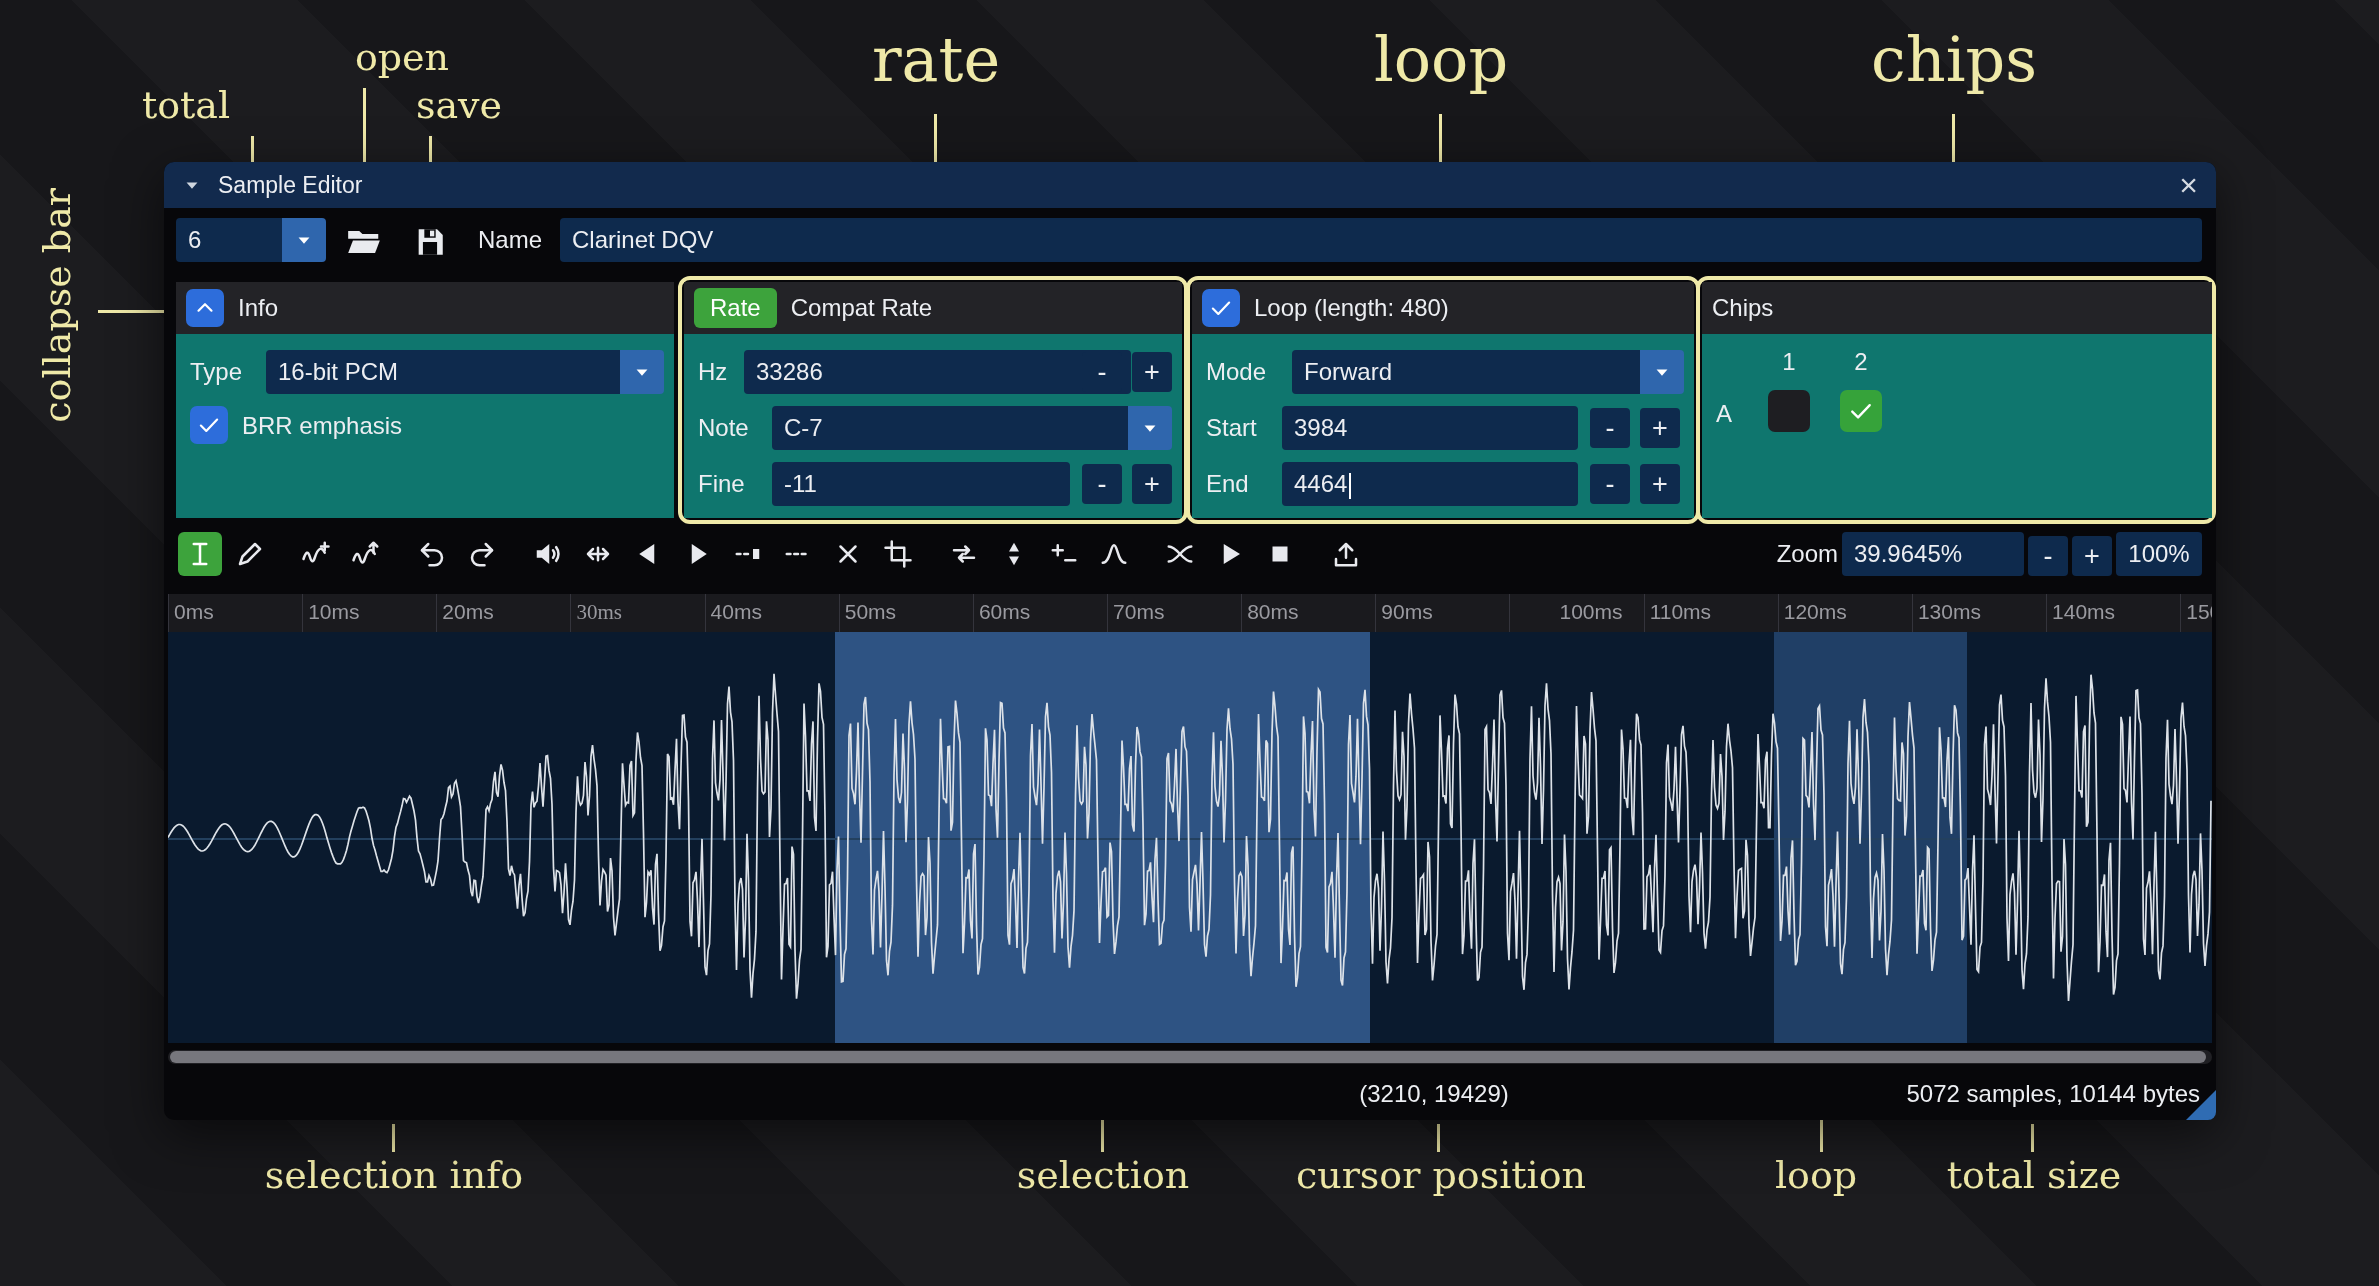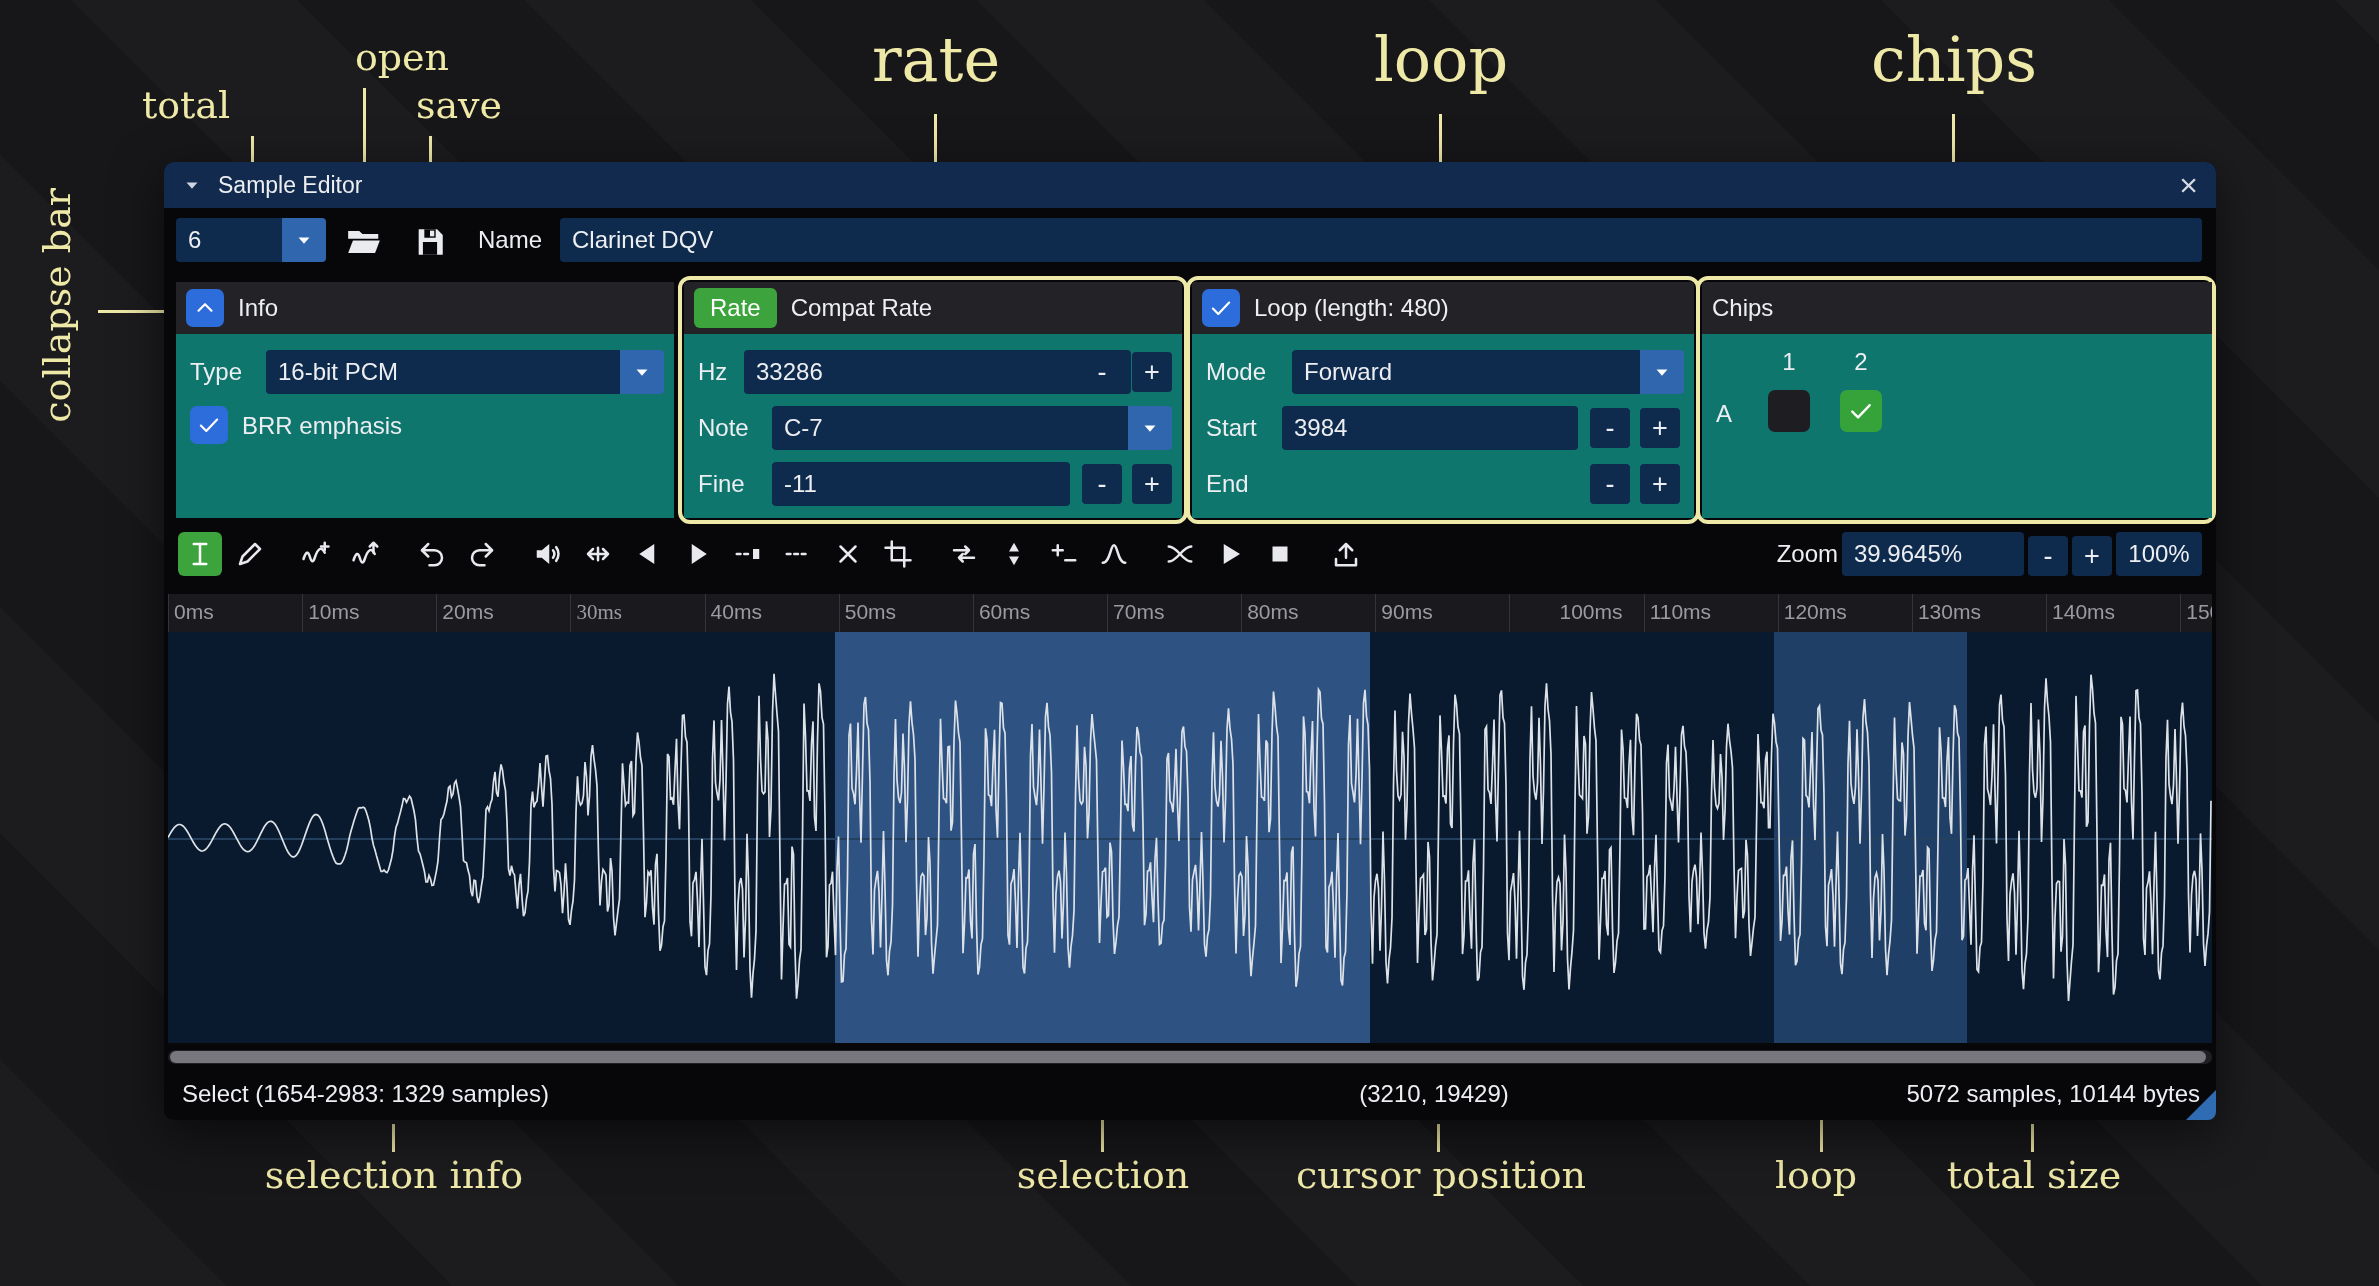--- a/index.html
+++ b/index.html
@@ -270,20 +270,21 @@
             </span>
           </div>
       </div>
 
       <div class="abs lbl" style="left:14px;top:124px">Start</div>
       <div class="field abs" style="left:90px;top:124px;width:296px">3984</div>
       <div class="mini abs" style="left:398px;top:126px">-</div>
       <div class="mini abs" style="left:448px;top:126px">+</div>
 
       <div class="abs lbl" style="left:14px;top:180px">End</div>
+      <div class="field abs" style="left:90px;top:180px;width:296px"><span>4464</span><span class="caret"></span></div>
       <div class="mini abs" style="left:398px;top:182px">-</div>
       <div class="mini abs" style="left:448px;top:182px">+</div>
     </div>
 
     <div class="panel" style="left:1538px;top:120px;width:510px;height:236px">
       <div class="phead">
         <span>Chips</span>
       </div>
       <div class="abs lbl" style="left:66px;top:62px;width:42px;text-align:center;line-height:36px">1</div>
       <div class="abs lbl" style="left:138px;top:62px;width:42px;text-align:center;line-height:36px">2</div>
@@ -487,19 +488,18 @@
       <div class="midline"></div>
       <svg viewBox="0 0 2044 411" preserveAspectRatio="none">
         <polyline points="0.0,205.5 1.5,202.9 3.0,200.3 4.5,198.0 6.0,195.9 7.5,194.3 9.0,193.2 10.5,192.5 12.0,192.5 13.5,193.0 15.0,194.0 16.5,195.5 18.0,197.5 19.5,199.8 21.0,202.4 22.5,205.1 24.0,207.9 25.5,210.5 27.0,213.0 28.5,215.1 30.0,216.9 31.5,218.1 33.0,218.8 34.5,219.0 36.0,218.5 37.5,217.5 39.0,216.0 40.5,214.0 42.0,211.7 43.5,209.1 45.0,206.3 46.5,203.5 48.0,200.7 49.5,198.2 51.0,196.0 52.5,194.2 54.0,192.8 55.5,192.0 57.0,191.8 58.5,192.2 60.0,193.2 61.5,194.6 63.0,196.6 64.5,198.9 66.0,201.5 67.5,204.3 69.0,207.1 70.5,209.9 72.0,212.6 73.5,214.9 75.0,216.9 76.5,218.3 78.0,219.3 79.5,219.7 81.0,219.5 82.5,218.6 84.0,217.2 85.5,215.3 87.0,213.0 88.5,210.2 90.0,207.2 91.5,204.1 93.0,201.0 94.5,198.1 96.0,195.3 97.5,193.0 99.0,191.2 100.5,189.9 102.0,189.3 103.5,189.4 105.0,190.2 106.5,191.6 108.0,193.7 109.5,196.4 111.0,199.5 112.5,203.0 114.0,206.6 115.5,210.3 117.0,213.8 118.5,217.1 120.0,220.0 121.5,222.3 123.0,223.9 124.5,224.8 126.0,224.8 127.5,224.0 129.0,222.4 130.5,220.0 132.0,216.9 133.5,213.3 135.0,209.1 136.5,204.7 138.0,200.4 139.5,196.1 141.0,192.1 142.5,188.6 144.0,185.7 145.5,183.7 147.0,182.7 148.5,182.6 150.0,183.2 151.5,184.9 153.0,187.6 154.5,191.2 156.0,195.4 157.5,200.5 159.0,206.1 160.5,211.1 162.0,215.9 163.5,220.6 165.0,224.6 166.5,228.3 168.0,231.0 169.5,231.8 171.0,231.9 172.5,231.8 174.0,230.3 175.5,227.3 177.0,223.2 178.5,218.4 180.0,212.2 181.5,204.9 183.0,199.0 184.5,194.1 186.0,188.8 187.5,184.2 189.0,179.7 190.5,176.1 192.0,175.7 193.5,175.9 195.0,175.2 196.5,175.9 198.0,179.0 199.5,183.8 201.0,189.0 202.5,196.3 204.0,206.3 205.5,213.4 207.0,218.0 208.5,223.8 210.0,228.9 211.5,234.3 213.0,239.4 214.5,239.3 216.0,238.0 217.5,239.8 219.0,240.6 220.5,237.8 222.0,232.3 223.5,226.5 225.0,218.1 226.5,204.7 228.0,195.3 229.5,191.4 231.0,185.4 232.5,179.9 234.0,173.8 235.5,166.5 237.0,166.9 238.5,170.2 240.0,167.3 241.5,164.1 243.0,166.2 244.5,172.5 246.0,179.0 247.5,188.2 249.0,205.9 250.5,219.1 252.0,221.9 253.5,227.4 255.0,233.5 256.5,239.8 258.0,250.0 259.5,250.0 261.0,243.5 262.5,247.0 264.0,253.5 265.5,253.1 267.0,246.1 268.5,238.6 270.0,229.0 271.5,206.5 273.0,187.5 274.5,185.7 276.0,181.8 277.5,175.0 279.0,169.0 280.5,155.7 282.0,154.1 283.5,165.0 285.0,162.1 286.5,151.2 288.0,148.8 289.5,156.3 291.0,165.2 292.5,174.6 294.0,201.5 295.5,228.6 297.0,230.0 298.5,230.8 300.0,238.1 301.5,243.3 303.0,259.4 304.5,264.2 306.0,248.3 307.5,248.7 309.0,264.6 310.5,271.0 312.0,263.9 313.5,253.3 315.0,244.5 316.5,214.5 318.0,177.6 319.5,174.8 321.0,178.8 322.5,171.4 324.0,167.5 325.5,149.7 327.0,139.9 328.5,160.4 330.0,164.7 331.5,144.2 333.0,132.4 334.5,138.2 336.0,150.5 337.5,158.7 339.0,189.6 340.5,236.8 342.0,243.6 343.5,233.8 345.0,240.3 346.5,242.9 348.0,260.6 349.5,276.6 351.0,253.3 352.5,241.8 354.0,265.7 355.5,284.1 357.0,280.7 358.5,266.9 360.0,259.2 361.5,229.7 363.0,173.2 364.5,159.5 366.0,175.3 367.5,171.0 369.0,169.2 370.5,153.5 372.0,131.0 373.5,154.5 375.0,174.6 376.5,149.4 378.0,124.1 379.5,123.7 381.0,138.4 382.5,146.3 384.0,172.2 385.5,235.9 387.0,259.4 388.5,238.5 390.0,239.1 391.5,240.6 393.0,252.8 394.5,281.3 396.0,260.7 397.5,231.3 399.0,255.0 400.5,287.5 402.0,292.8 403.5,278.0 405.0,269.2 406.5,248.0 408.0,180.0 409.5,144.3 411.0,168.2 412.5,173.0 414.0,171.2 415.5,163.3 417.0,130.1 418.5,144.9 420.0,183.5 421.5,163.9 423.0,124.4 424.5,113.2 426.0,127.1 427.5,137.5 429.0,153.8 430.5,223.7 432.0,273.5 433.5,249.2 435.0,237.4 436.5,239.8 438.0,243.2 439.5,279.5 441.0,273.1 442.5,226.0 444.0,238.7 445.5,285.0 447.0,303.5 448.5,291.2 450.0,278.6 451.5,266.9 453.0,197.1 454.5,131.3 456.0,152.8 457.5,173.2 459.0,170.3 460.5,171.0 462.0,133.3 463.5,129.1 465.0,183.6 466.5,180.8 468.0,127.8 469.5,100.5 471.0,110.0 472.5,125.5 474.0,133.6 475.5,201.6 477.0,285.2 478.5,270.5 480.0,239.9 481.5,242.6 483.0,238.3 484.5,275.6 486.0,292.6 487.5,232.2 489.0,221.8 490.5,280.8 492.0,318.8 493.5,313.4 495.0,294.7 496.5,288.9 498.0,224.6 499.5,121.9 501.0,124.8 502.5,166.9 504.0,165.9 505.5,172.7 507.0,138.1 508.5,106.8 510.0,170.0 511.5,197.2 513.0,134.2 514.5,83.4 516.0,83.0 517.5,105.1 519.0,110.2 520.5,168.3 522.0,289.4 523.5,304.3 525.0,250.8 526.5,247.8 528.0,239.8 529.5,268.9 531.0,315.1 532.5,253.8 534.0,206.9 535.5,270.3 537.0,335.0 538.5,343.1 540.0,318.5 541.5,312.0 543.0,262.6 544.5,126.9 546.0,88.4 547.5,150.8 549.0,161.0 550.5,168.4 552.0,147.4 553.5,88.1 555.0,141.2 556.5,208.6 558.0,150.5 559.5,72.1 561.0,54.5 562.5,80.1 564.0,89.8 565.5,128.6 567.0,272.0 568.5,338.1 570.0,271.9 571.5,251.5 573.0,246.0 574.5,257.3 576.0,325.4 577.5,287.1 579.0,201.8 580.5,248.2 582.0,337.5 583.5,365.8 585.0,341.4 586.5,327.1 588.0,299.4 589.5,157.6 591.0,63.8 592.5,126.4 594.0,159.0 595.5,161.8 597.0,159.9 598.5,89.3 600.0,108.0 601.5,205.0 603.0,176.2 604.5,80.7 606.0,41.7 607.5,62.5 609.0,81.8 610.5,99.6 612.0,230.3 613.5,347.4 615.0,296.6 616.5,252.1 618.0,251.5 619.5,245.9 621.0,312.3 622.5,314.9 624.0,214.6 625.5,222.4 627.0,318.1 628.5,366.7 630.0,351.6 631.5,328.2 633.0,317.4 634.5,204.7 636.0,71.6 637.5,104.3 639.0,158.9 640.5,158.8 642.0,168.9 643.5,111.6 645.0,89.4 646.5,185.3 648.0,198.9 649.5,108.2 651.0,51.3 652.5,59.4 654.0,85.5 655.5,92.3 657.0,184.1 658.5,325.3 660.0,314.4 661.5,252.8 663.0,251.4 664.5,239.7 666.0,285.1 667.5,323.1 669.0,237.8 670.5,204.6 672.0,286.4 673.5,349.8 675.0,349.3 676.5,322.4 678.0,316.8 679.5,245.8 681.0,103.6 682.5,91.6 684.0,156.4 685.5,161.4 687.0,172.3 688.5,139.6 690.0,90.5 691.5,161.0 693.0,210.7 694.5,140.7 696.0,72.2 697.5,65.0 699.0,91.1 700.5,97.6 702.0,149.9 703.5,287.8 705.0,322.4 706.5,258.0 708.0,247.4 709.5,238.8 711.0,259.7 712.5,315.6 714.0,262.0 715.5,199.1 717.0,255.5 718.5,328.2 720.0,343.3 721.5,319.0 723.0,310.2 724.5,273.4 726.0,143.2 727.5,86.9 729.0,147.6 730.5,165.5 732.0,171.1 733.5,160.5 735.0,101.5 736.5,137.2 738.0,210.3 739.5,168.6 741.0,92.3 742.5,69.2 744.0,90.6 745.5,102.5 747.0,127.2 748.5,248.1 750.0,324.8 751.5,271.0 753.0,244.4 754.5,241.7 756.0,244.0 757.5,303.1 759.0,285.5 760.5,205.1 762.0,231.0 763.5,310.2 765.0,341.8 766.5,324.1 768.0,308.5 769.5,292.9 771.0,182.7 772.5,86.8 774.0,130.4 775.5,166.6 777.0,167.1 778.5,171.2 780.0,114.8 781.5,114.3 783.0,198.7 784.5,190.2 786.0,109.1 787.5,68.5 789.0,81.6 790.5,100.9 792.0,110.3 793.5,208.3 795.0,321.3 796.5,291.7 798.0,245.7 799.5,245.9 801.0,237.5 802.5,288.5 804.0,306.4 805.5,222.1 807.0,212.1 808.5,292.7 810.0,342.5 811.5,335.1 813.0,312.6 814.5,306.6 816.0,222.7 817.5,96.3 819.0,108.0 820.5,162.9 822.0,163.7 823.5,174.2 825.0,131.5 826.5,97.7 828.0,177.0 829.5,205.8 831.0,129.1 832.5,70.6 834.0,71.4 835.5,96.1 837.0,101.0 838.5,169.4 840.0,303.3 841.5,312.7 843.0,251.7 844.5,247.5 846.0,237.1 847.5,269.6 849.0,315.9 850.5,247.0 852.0,200.8 853.5,269.4 855.0,335.1 856.5,341.5 858.0,316.3 859.5,310.3 861.0,258.0 862.5,123.6 864.0,92.0 865.5,154.8 867.0,164.5 868.5,173.1 870.0,151.6 871.5,97.5 873.0,151.5 874.5,211.8 876.0,155.2 877.5,84.7 879.0,70.8 880.5,94.8 882.0,103.2 883.5,140.5 885.0,268.2 886.5,320.7 888.0,261.1 889.5,244.4 891.0,238.7 892.5,249.8 894.0,306.5 895.5,270.1 897.0,200.6 898.5,242.2 900.0,314.7 901.5,335.7 903.0,314.6 904.5,303.3 906.0,278.6 907.5,163.4 909.0,93.3 910.5,145.0 912.0,169.1 913.5,172.0 915.0,169.3 916.5,114.7 918.0,133.0 919.5,206.4 921.0,181.2 922.5,109.4 924.0,82.0 925.5,98.8 927.0,113.0 928.5,128.1 930.0,227.7 931.5,311.0 933.0,270.9 934.5,239.7 936.0,238.9 937.5,235.7 939.0,284.9 940.5,283.3 942.0,210.6 943.5,219.5 945.0,288.6 946.5,321.9 948.0,309.9 949.5,293.5 951.0,284.8 952.5,201.4 954.0,108.6 955.5,134.9 957.0,172.4 958.5,172.4 960.0,179.1 961.5,136.9 963.0,124.0 964.5,193.0 966.0,199.5 967.5,134.2 969.0,95.0 970.5,101.8 972.0,119.9 973.5,125.0 975.0,193.4 976.5,293.2 978.0,282.2 979.5,239.1 981.0,238.6 982.5,230.3 984.0,264.9 985.5,290.3 987.0,227.0 988.5,205.8 990.0,266.9 991.5,312.4 993.0,311.2 994.5,291.9 996.0,288.1 997.5,232.6 999.0,126.7 1000.5,121.0 1002.0,169.0 1003.5,171.9 1005.0,180.3 1006.5,153.2 1008.0,116.9 1009.5,173.2 1011.0,209.1 1012.5,152.6 1014.0,99.5 1015.5,94.5 1017.0,114.7 1018.5,119.1 1020.0,163.4 1021.5,275.1 1023.0,299.8 1024.5,247.6 1026.0,240.2 1027.5,232.9 1029.0,252.3 1030.5,298.4 1032.0,250.9 1033.5,200.1 1035.0,250.6 1036.5,312.5 1038.0,324.7 1039.5,304.0 1041.0,297.5 1042.5,263.1 1044.0,146.7 1045.5,100.2 1047.0,154.8 1048.5,169.1 1050.0,174.6 1051.5,162.9 1053.0,108.8 1054.5,144.7 1056.0,210.5 1057.5,168.5 1059.0,97.3 1060.5,76.4 1062.0,96.7 1063.5,106.8 1065.0,132.2 1066.5,250.7 1068.0,321.4 1069.5,267.7 1071.0,243.8 1072.5,240.8 1074.0,244.8 1075.5,304.0 1077.0,283.1 1078.5,204.0 1080.0,233.5 1081.5,313.4 1083.0,344.1 1084.5,325.7 1086.0,311.0 1087.5,293.6 1089.0,177.6 1090.5,82.1 1092.0,129.6 1093.5,165.0 1095.0,165.8 1096.5,168.8 1098.0,108.4 1099.5,111.7 1101.0,200.2 1102.5,187.1 1104.0,101.0 1105.5,59.6 1107.0,74.4 1108.5,94.0 1110.0,105.0 1111.5,213.0 1113.0,331.1 1114.5,295.9 1116.0,248.5 1117.5,248.8 1119.0,240.5 1120.5,297.3 1122.0,312.9 1123.5,221.0 1125.0,214.5 1126.5,302.6 1128.0,354.8 1129.5,345.4 1131.0,321.6 1132.5,314.6 1134.0,219.7 1135.5,84.4 1137.0,101.6 1138.5,159.6 1140.0,160.1 1141.5,171.3 1143.0,122.4 1144.5,89.0 1146.0,177.3 1147.5,204.4 1149.0,119.3 1150.5,57.4 1152.0,59.9 1153.5,86.5 1155.0,91.9 1156.5,170.2 1158.0,315.3 1159.5,320.5 1161.0,255.0 1162.5,251.4 1164.0,239.8 1165.5,277.8 1167.0,325.7 1168.5,247.7 1170.0,201.1 1171.5,278.1 1173.0,348.2 1174.5,353.5 1176.0,326.0 1177.5,319.9 1179.0,259.2 1180.5,112.3 1182.0,83.0 1183.5,151.4 1185.0,160.5 1186.5,170.4 1188.0,144.4 1189.5,86.8 1191.0,149.4 1192.5,212.3 1194.0,147.5 1195.5,71.3 1197.0,57.8 1198.5,84.4 1200.0,92.8 1201.5,136.9 1203.0,278.8 1204.5,331.8 1206.0,265.3 1207.5,248.8 1209.0,241.8 1210.5,256.4 1212.0,318.8 1213.5,274.6 1215.0,199.5 1216.5,249.2 1218.0,329.6 1219.5,351.4 1221.0,327.5 1222.5,315.8 1224.0,285.7 1225.5,153.5 1227.0,78.5 1228.5,138.6 1230.0,163.8 1231.5,167.7 1233.0,162.7 1234.5,99.7 1236.0,124.5 1237.5,207.7 1239.0,174.8 1240.5,91.9 1242.0,61.5 1243.5,81.6 1245.0,97.0 1246.5,116.2 1248.0,236.1 1249.5,330.9 1251.0,281.1 1252.5,246.3 1254.0,245.1 1255.5,242.6 1257.0,303.0 1258.5,297.4 1260.0,209.9 1261.5,224.7 1263.0,309.1 1264.5,348.5 1266.0,333.1 1267.5,314.1 1269.0,302.4 1270.5,196.0 1272.0,83.4 1273.5,119.4 1275.0,164.2 1276.5,164.0 1278.0,171.6 1279.5,116.5 1281.0,103.4 1282.5,191.8 1284.0,195.9 1285.5,111.5 1287.0,62.6 1288.5,72.3 1290.0,94.8 1291.5,101.8 1293.0,194.1 1294.5,322.1 1296.0,303.7 1297.5,249.1 1299.0,248.9 1300.5,238.3 1302.0,286.1 1303.5,316.7 1305.0,231.3 1306.5,207.2 1308.0,289.7 1309.5,348.6 1311.0,345.6 1312.5,320.3 1314.0,315.2 1315.5,237.6 1317.0,97.4 1318.5,94.6 1320.0,157.6 1321.5,160.6 1323.0,171.9 1324.5,133.4 1326.0,87.5 1327.5,165.4 1329.0,209.4 1330.5,132.1 1332.0,63.2 1333.5,58.4 1335.0,85.5 1336.5,91.2 1338.0,153.5 1339.5,301.1 1341.0,328.2 1342.5,259.6 1344.0,251.2 1345.5,241.0 1347.0,268.7 1348.5,326.8 1350.0,261.3 1351.5,198.7 1353.0,266.6 1354.5,344.5 1356.0,357.8 1357.5,330.5 1359.0,322.4 1360.5,275.2 1362.0,127.1 1363.5,74.3 1365.0,143.8 1366.5,160.1 1368.0,167.7 1369.5,151.1 1371.0,85.8 1372.5,134.3 1374.0,212.0 1375.5,157.9 1377.0,73.5 1378.5,51.2 1380.0,76.8 1381.5,88.6 1383.0,121.8 1384.5,263.0 1386.0,340.0 1387.5,275.5 1389.0,249.8 1390.5,245.4 1392.0,251.6 1393.5,318.4 1395.0,289.9 1396.5,202.6 1398.0,239.2 1399.5,326.5 1401.0,357.5 1402.5,335.6 1404.0,319.7 1405.5,298.3 1407.0,171.1 1408.5,74.1 1410.0,127.6 1411.5,163.0 1413.0,164.6 1414.5,166.6 1416.0,103.9 1417.5,112.0 1419.0,201.8 1420.5,184.7 1422.0,98.7 1423.5,60.1 1425.0,76.8 1426.5,96.1 1428.0,108.9 1429.5,217.2 1431.0,327.6 1432.5,289.7 1434.0,246.2 1435.5,246.1 1437.0,238.9 1438.5,293.0 1440.0,303.4 1441.5,217.7 1443.0,215.6 1444.5,296.1 1446.0,340.9 1447.5,330.4 1449.0,309.0 1450.5,301.5 1452.0,214.0 1453.5,97.5 1455.0,116.9 1456.5,166.1 1458.0,166.5 1459.5,176.0 1461.0,132.7 1462.5,107.7 1464.0,184.0 1465.5,203.3 1467.0,131.3 1468.5,81.7 1470.0,85.7 1471.5,107.9 1473.0,112.9 1474.5,180.2 1476.0,297.0 1477.5,296.7 1479.0,244.7 1480.5,242.3 1482.0,232.8 1483.5,264.8 1485.0,300.3 1486.5,236.4 1488.0,202.8 1489.5,264.7 1491.0,317.9 1492.5,320.3 1494.0,298.7 1495.5,293.9 1497.0,244.1 1498.5,130.9 1500.0,112.6 1501.5,164.9 1503.0,170.9 1504.5,178.9 1506.0,157.3 1507.5,114.9 1509.0,165.2 1510.5,210.5 1512.0,159.3 1513.5,102.7 1515.0,93.9 1516.5,114.2 1518.0,120.2 1519.5,155.9 1521.0,264.0 1522.5,300.3 1524.0,249.6 1525.5,238.4 1527.0,232.7 1528.5,245.4 1530.0,292.1 1531.5,255.7 1533.0,200.6 1534.5,240.8 1536.0,301.3 1537.5,316.7 1539.0,298.2 1540.5,290.0 1542.0,265.1 1543.5,162.2 1545.0,108.0 1546.5,155.3 1548.0,173.1 1549.5,176.5 1551.0,171.2 1552.5,122.0 1554.0,144.3 1555.5,208.0 1557.0,179.4 1558.5,114.5 1560.0,91.7 1561.5,108.0 1563.0,119.2 1564.5,135.8 1566.0,233.5 1567.5,306.3 1569.0,264.7 1570.5,238.5 1572.0,237.2 1573.5,236.4 1575.0,286.3 1576.5,278.8 1578.0,207.8 1579.5,223.2 1581.0,292.7 1582.5,324.0 1584.0,310.7 1585.5,295.9 1587.0,285.3 1588.5,193.8 1590.0,102.0 1591.5,134.8 1593.0,170.7 1594.5,170.6 1596.0,176.2 1597.5,127.9 1599.0,119.7 1600.5,195.6 1602.0,195.6 1603.5,122.5 1605.0,81.7 1606.5,90.9 1608.0,109.6 1609.5,116.2 1611.0,199.4 1612.5,309.0 1614.0,289.5 1615.5,243.3 1617.0,243.4 1618.5,234.6 1620.0,278.5 1621.5,302.6 1623.0,226.0 1624.5,208.4 1626.0,282.5 1627.5,333.3 1629.0,329.4 1630.5,307.4 1632.0,302.7 1633.5,230.4 1635.0,106.5 1636.5,108.2 1638.0,163.4 1639.5,165.3 1641.0,175.5 1642.5,138.9 1644.0,100.1 1645.5,172.2 1647.0,208.1 1648.5,137.1 1650.0,76.6 1651.5,73.9 1653.0,98.1 1654.5,102.9 1656.0,162.2 1657.5,294.6 1659.0,314.3 1660.5,253.1 1662.0,246.7 1663.5,237.1 1665.0,264.3 1666.5,314.7 1668.0,252.9 1669.5,199.6 1671.0,263.1 1672.5,331.8 1674.0,342.1 1675.5,317.3 1677.0,310.5 1678.5,265.2 1680.0,131.3 1681.5,88.7 1683.0,151.5 1684.5,164.5 1686.0,171.9 1687.5,155.0 1689.0,97.3 1690.5,144.3 1692.0,211.7 1693.5,160.2 1695.0,85.4 1696.5,67.1 1698.0,90.5 1699.5,100.4 1701.0,132.7 1702.5,261.2 1704.0,326.0 1705.5,266.7 1707.0,245.5 1708.5,241.0 1710.0,248.4 1711.5,308.5 1713.0,279.1 1714.5,202.0 1716.0,238.4 1717.5,316.8 1719.0,343.2 1720.5,322.7 1722.0,309.2 1723.5,288.0 1725.0,169.9 1726.5,85.5 1728.0,136.4 1729.5,166.6 1731.0,168.4 1732.5,168.8 1734.0,110.4 1735.5,121.5 1737.0,203.6 1738.5,184.0 1740.0,104.4 1741.5,70.0 1743.0,86.1 1744.5,103.1 1746.0,116.1 1747.5,220.7 1749.0,321.8 1750.5,283.3 1752.0,244.0 1753.5,243.9 1755.0,238.0 1756.5,291.5 1758.0,298.3 1759.5,215.3 1761.0,217.1 1762.5,296.2 1764.0,338.9 1765.5,327.9 1767.0,307.9 1768.5,300.1 1770.0,210.0 1771.5,95.2 1773.0,118.0 1774.5,165.9 1776.0,165.8 1777.5,175.0 1779.0,128.4 1780.5,105.1 1782.0,185.4 1783.5,201.8 1785.0,124.8 1786.5,73.3 1788.0,78.2 1789.5,100.9 1791.0,105.9 1792.5,181.8 1794.0,308.1 1795.5,304.1 1797.0,248.2 1798.5,246.5 1800.0,236.1 1801.5,274.5 1803.0,312.8 1804.5,238.2 1806.0,203.3 1807.5,276.6 1809.0,337.6 1810.5,339.8 1812.0,315.1 1813.5,310.4 1815.0,248.1 1816.5,112.5 1818.0,94.5 1819.5,157.1 1821.0,163.0 1822.5,173.0 1824.0,143.7 1825.5,92.3 1827.0,157.8 1828.5,211.4 1830.0,144.1 1831.5,72.9 1833.0,62.6 1834.5,88.3 1836.0,94.9 1837.5,144.1 1839.0,286.0 1840.5,329.0 1842.0,262.3 1843.5,249.4 1845.0,241.3 1846.5,260.8 1848.0,322.7 1849.5,270.2 1851.0,198.7 1852.5,256.4 1854.0,337.7 1855.5,357.3 1857.0,331.8 1858.5,321.7 1860.0,284.9 1861.5,141.2 1863.0,71.1 1864.5,137.8 1866.0,160.4 1867.5,165.7 1869.0,156.1 1870.5,87.6 1872.0,123.0 1873.5,210.0 1875.0,166.2 1876.5,76.1 1878.0,46.2 1879.5,69.9 1881.0,84.7 1882.5,110.3 1884.0,249.6 1885.5,346.6 1887.0,285.9 1888.5,251.6 1890.0,249.2 1891.5,249.7 1893.0,319.7 1894.5,304.5 1896.0,207.0 1897.5,232.6 1899.0,328.2 1900.5,368.9 1902.0,349.1 1903.5,329.2 1905.0,312.8 1906.5,184.5 1908.0,63.9 1909.5,112.2 1911.0,158.7 1912.5,158.9 1914.0,165.5 1915.5,99.5 1917.0,93.5 1918.5,194.7 1920.0,190.2 1921.5,93.6 1923.0,42.7 1924.5,56.8 1926.0,81.0 1927.5,91.0 1929.0,202.5 1930.5,340.2 1932.0,310.3 1933.5,253.2 1935.0,253.3 1936.5,242.4 1938.0,299.4 1939.5,325.1 1941.0,228.1 1942.5,210.8 1944.0,302.9 1945.5,362.5 1947.0,355.5 1948.5,328.5 1950.0,321.9 1951.5,230.9 1953.0,84.8 1954.5,92.4 1956.0,156.6 1957.5,158.4 1959.0,170.5 1960.5,125.8 1962.0,84.5 1963.5,170.2 1965.0,207.4 1966.5,124.9 1968.0,58.7 1969.5,58.1 1971.0,85.8 1972.5,91.6 1974.0,161.4 1975.5,307.0 1977.0,323.0 1978.5,256.2 1980.0,250.3 1981.5,239.4 1983.0,270.8 1984.5,322.2 1986.0,252.8 1987.5,199.8 1989.0,268.9 1990.5,339.0 1992.0,347.4 1993.5,320.9 1995.0,313.9 1996.5,263.7 1998.0,125.9 1999.5,87.7 2001.0,152.1 2002.5,163.9 2004.0,172.1 2005.5,153.2 2007.0,97.0 2008.5,147.6 2010.0,211.8 2011.5,158.3 2013.0,86.2 2014.5,70.5 2016.0,94.2 2017.5,103.6 2019.0,137.6 2020.5,263.0 2022.0,320.6 2023.5,262.5 2025.0,243.8 2026.5,238.8 2028.0,247.5 2029.5,304.0 2031.0,272.4 2032.5,201.4 2034.0,238.7 2035.5,311.2 2037.0,333.9 2038.5,313.9 2040.0,301.9 2041.5,280.1 2043.0,168.7" fill="none" stroke="#dde2e8" stroke-width="1.7"></polyline>
       </svg>
     </div>
 
     <div class="sbar">
       <div class="sthumb"></div>
     </div>
 
-    <div class="status" style="left:18px">Select (1654-2983: 1329 samples)</div>
     <div class="status" style="left:1270px;transform:translateX(-50%)">(3210, 19429)</div>
     <div class="status" style="right:16px">5072 samples, 10144 bytes</div>
 
     <div class="corner"></div>
   </div>
 </div>
 
 </body></html>

